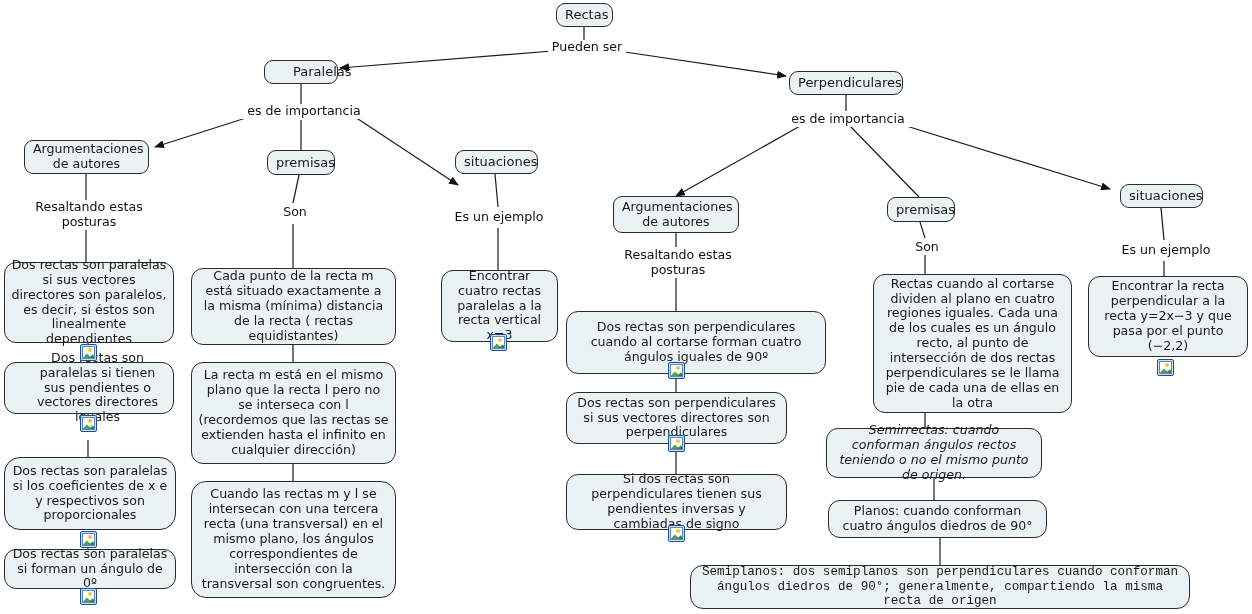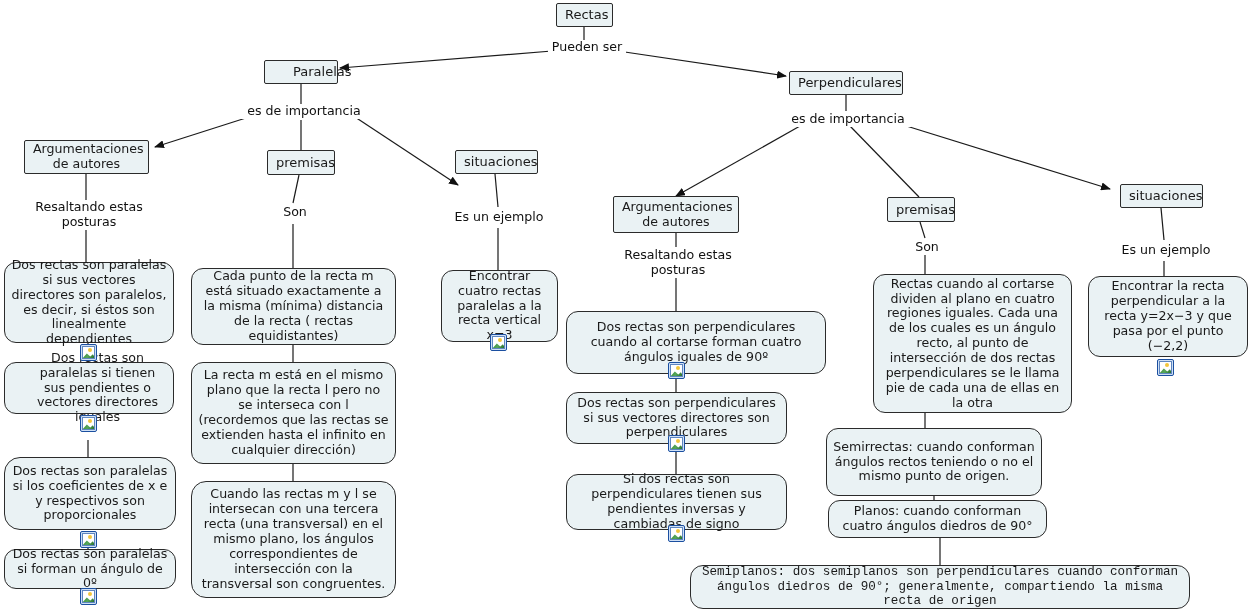--- a/index.html
+++ b/index.html
@@ -30,21 +30,21 @@
     display:flex;
     align-items:center;
     justify-content:center;
     text-align:center;
     line-height:1.18;
     z-index:3;
     padding:2px 6px;
   }
   .node .txt{display:block;width:100%;}
   .node.small{
-    border-radius:2px;
+    border-radius:9px;
     font-size:13px;
     padding:1px 8px;
   }
   .node.concept{
     font-size:12.6px;
     border-radius:12px;
   }
   .node.wide{border-radius:13px;font-family:Liberation Mono, monospace;}
   .lbl{
     position:absolute;
@@ -271,21 +271,21 @@
     <span class="txt">Si dos rectas son perpendiculares tienen sus pendientes inversas y cambiadas de signo</span>
   </div>
   <div class="imgbadge" style="left:668px;top:525px;">
     <span class="glyph"></span>
   </div>
 
   <div class="node concept" style="left:873px;top:274px;width:199px;height:139px;justify-content:center;">
     <span class="txt">Rectas cuando al cortarse dividen al plano en cuatro regiones iguales. Cada una de los cuales es un ángulo recto, al punto de intersección de dos rectas perpendiculares se le llama pie de cada una de ellas en la otra</span>
   </div>
 
-  <div class="node concept" style="left:826px;top:428px;width:216px;height:68px;">
+  <div class="node concept" style="left:826px;top:428px;width:216px;height:50px;font-style:italic;">
     <span class="txt">Semirrectas: cuando conforman ángulos rectos teniendo o no el mismo punto de origen.</span>
   </div>
 
   <div class="node concept" style="left:828px;top:500px;width:219px;height:38px;">
     <span class="txt">Planos: cuando conforman cuatro ángulos diedros de 90°</span>
   </div>
 
   <div class="node concept wide" style="left:690px;top:565px;width:500px;height:44px;">
     <span class="txt">Semiplanos: dos semiplanos son perpendiculares cuando conforman ángulos diedros de 90°; generalmente, compartiendo la misma recta de origen</span>
   </div>

